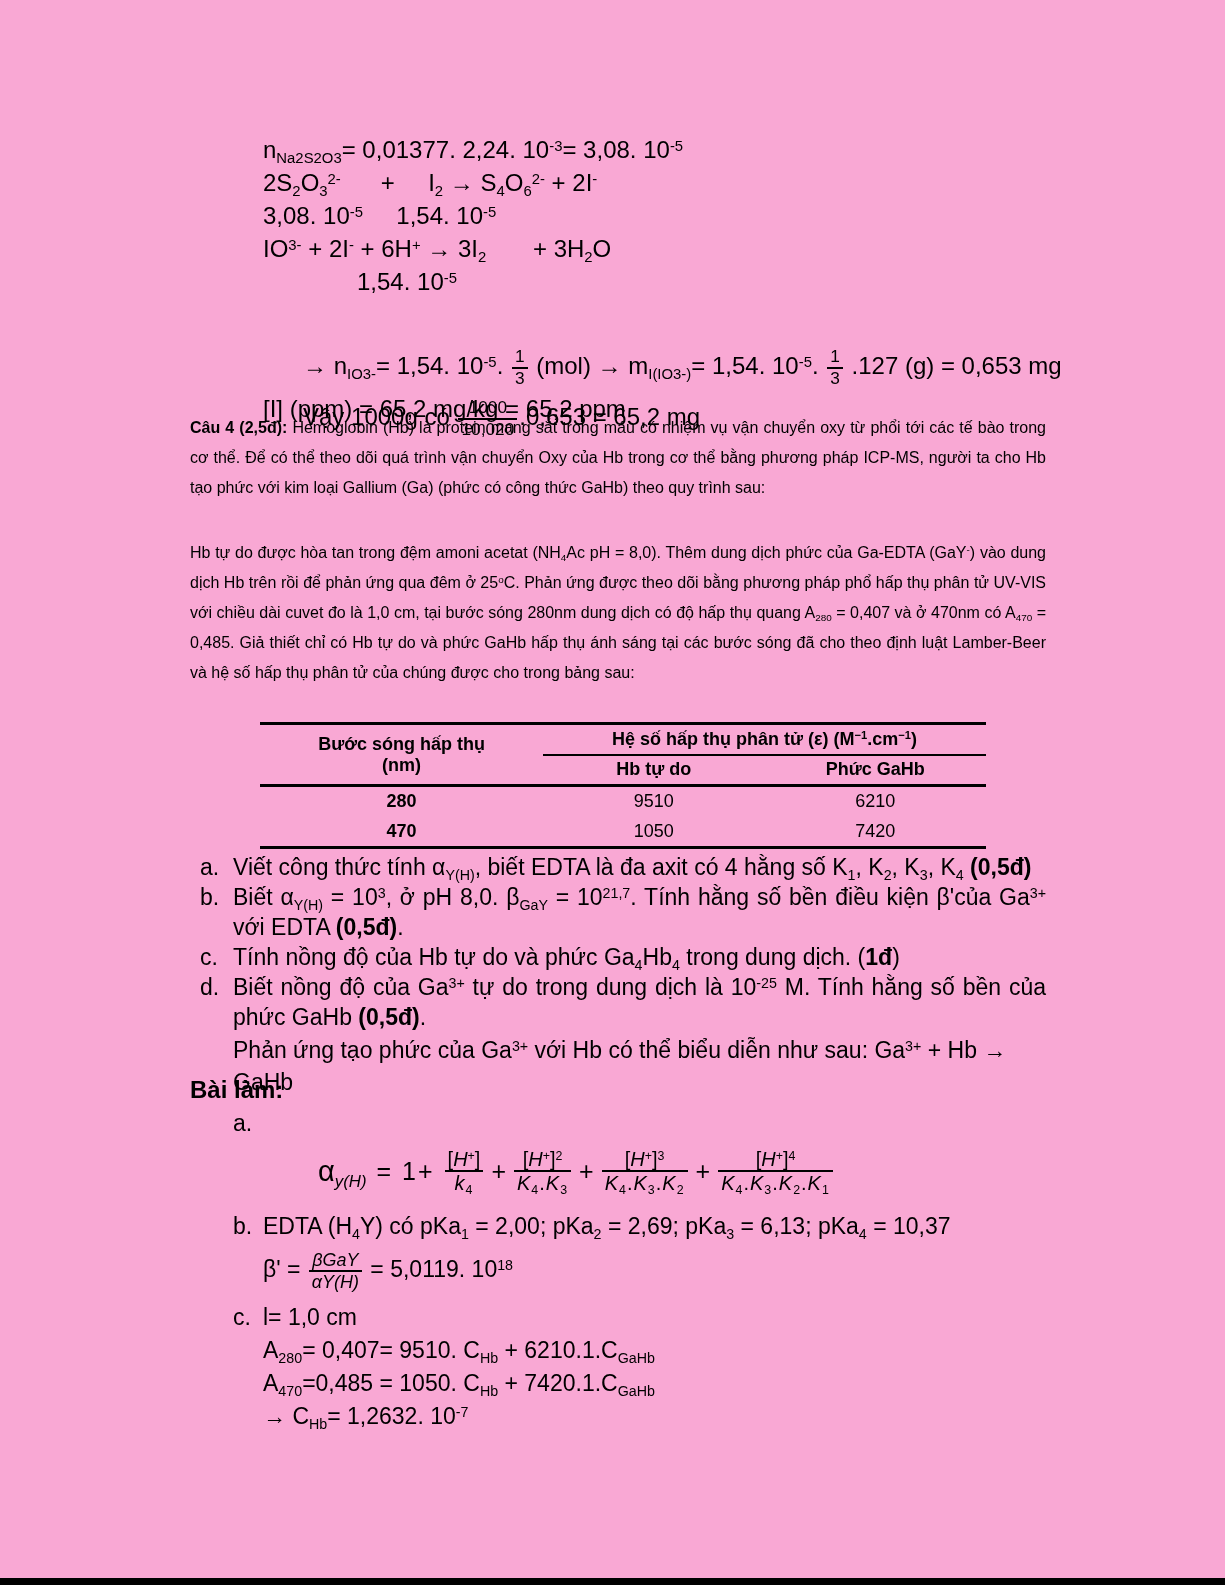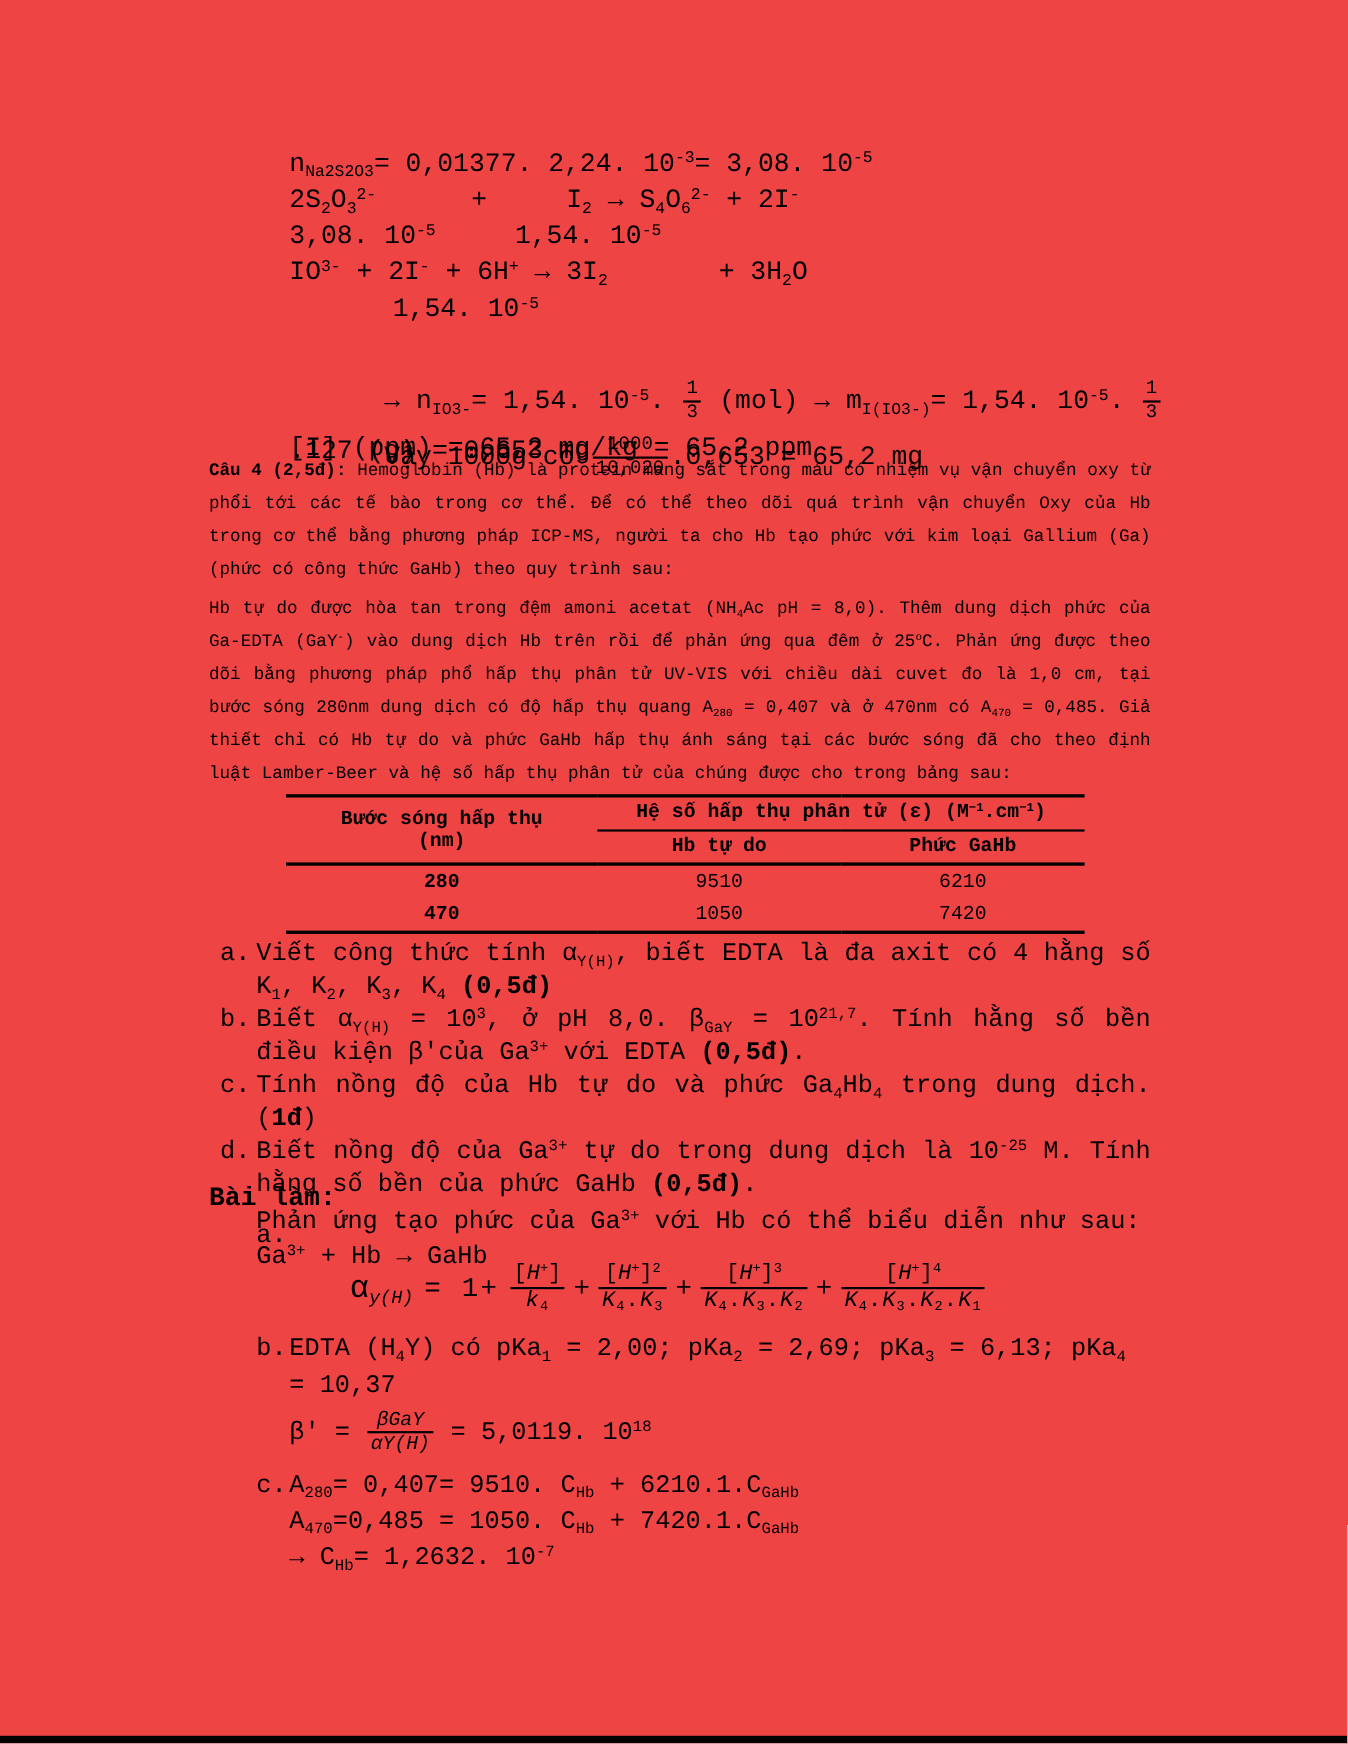--- a/index.html
+++ b/index.html
@@ -1,20 +1,20 @@
 <!DOCTYPE html>
 <html><head>
 <meta charset="utf-8">
 <style>
   html,body{margin:0;padding:0;background:#fff;}
   .page{
     position:relative;
     width:1225px;height:1585px;
-    background:#ef4444;
-    font-family:Liberation Mono, monospace;
+    background:#f9a8d4;
+    font-family:Liberation Sans, sans-serif;
     color:#000;
     overflow:hidden;
   }
   sub{font-size:0.62em;vertical-align:-0.35em;line-height:0;}
   sup{font-size:0.62em;vertical-align:0.5em;line-height:0;}
   b{font-weight:bold;}
   
   .work{position:absolute;top:133px;left:263px;width:800px;font-size:24px;}
   .work-line{height:33px;line-height:33px;white-space:pre-wrap;}
   .work-line.tall1{height:45px;line-height:45px;}
@@ -177,20 +177,21 @@
         <div class="sol-line">EDTA (H<sub>4</sub>Y) có pKa<sub>1</sub> = 2,00; pKa<sub>2</sub> = 2,69; pKa<sub>3</sub> = 6,13; pKa<sub>4</sub> = 10,37</div>
         <div class="sol-line tallf">
           <span>β' = </span><span class="frac"><span class="num">βGaY</span><span class="den">αY(H)</span></span><span> = 5,0119. 10<sup>18</sup></span>
         </div>
       </div>
     </div>
 
     <div class="sol-item">
       <div class="item-label">c.</div>
       <div class="sol-body">
+        <div class="sol-line">l= 1,0 cm</div>
         <div class="sol-line">A<sub>280</sub>= 0,407= 9510. C<sub>Hb</sub> + 6210.1.C<sub>GaHb</sub></div>
         <div class="sol-line">A<sub>470</sub>=0,485 = 1050. C<sub>Hb</sub> + 7420.1.C<sub>GaHb</sub></div>
         <div class="sol-line">→ C<sub>Hb</sub>= 1,2632. 10<sup>-7</sup></div>
       </div>
     </div>
   </div>
 
   <div class="bottom-bar"></div>
 </div>
 

